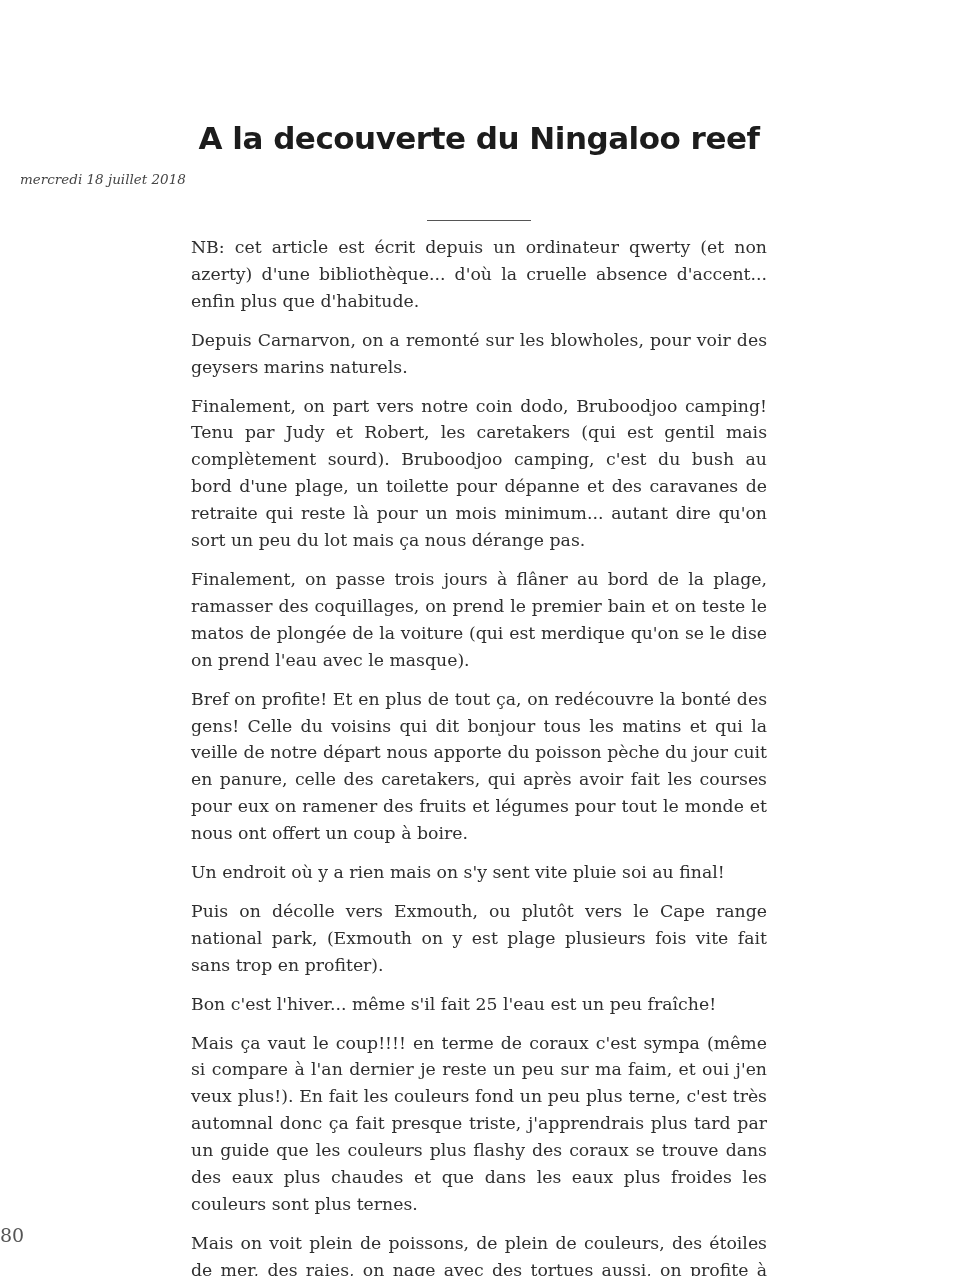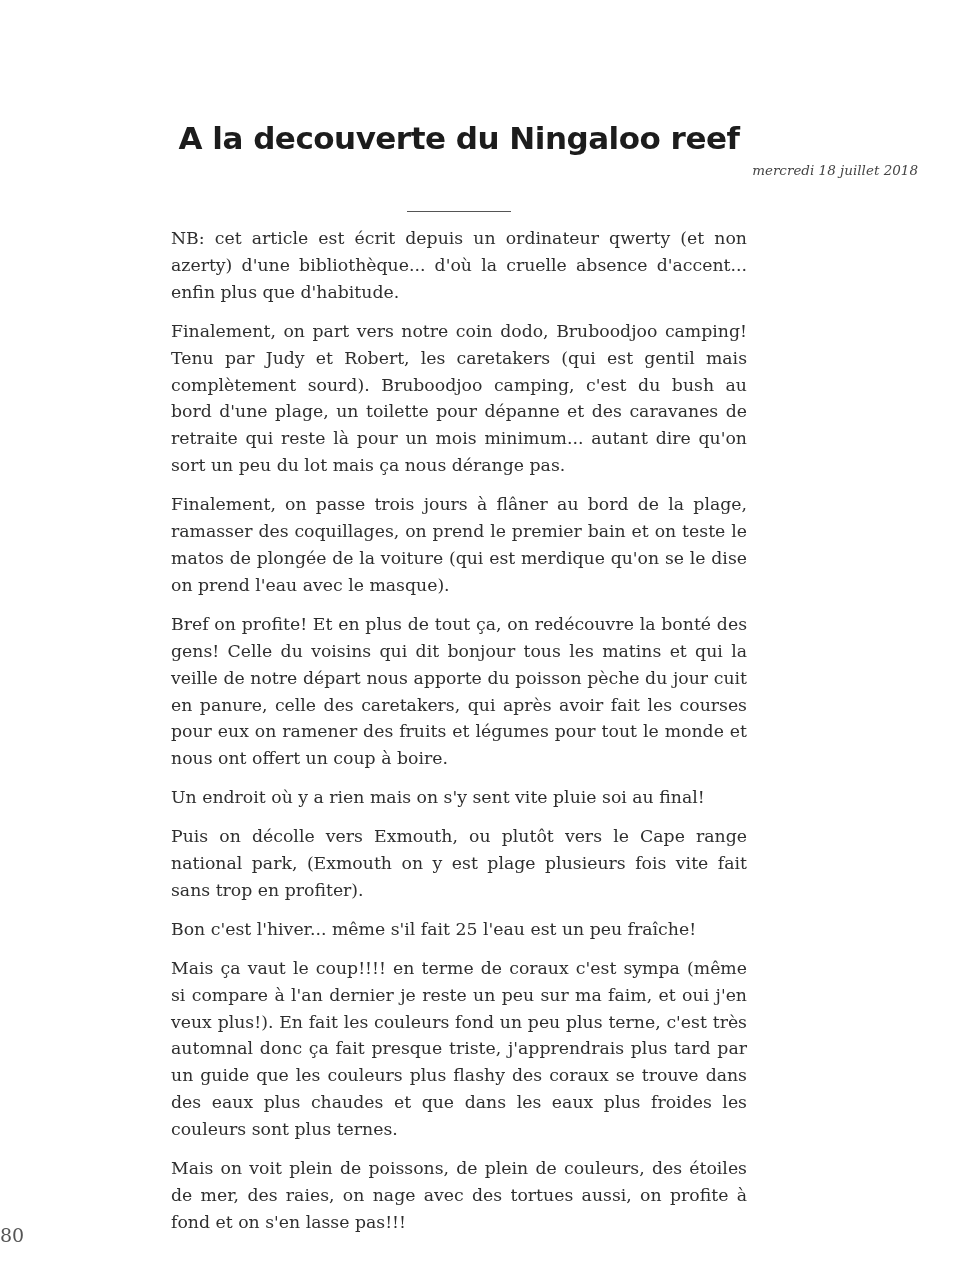--- a/index.html
+++ b/index.html
@@ -8,34 +8,35 @@
     background: #ffffff;
   }
   .page {
     position: relative;
     width: 918px;
     height: 1276px;
     background: #ffffff;
     overflow: hidden;
     font-family: "DejaVu Serif", "Liberation Serif", serif;
     color: #333333;
+    padding-left: 20px;
   }
   .title {
     margin: 0;
     padding-top: 120px;
     text-align: center;
     font-family: "DejaVu Sans", "Liberation Sans", sans-serif;
     font-weight: 700;
     font-size: 31px;
     letter-spacing: -0.5px;
     color: #1c1c1c;
   }
   .date {
-    margin-top: 6px;
-    text-align: right;
+    margin-top: 15px;
+    text-align: left;
     font-style: italic;
     font-size: 13.5px;
     color: #454545;
   }
   .separator {
     width: 104px;
     margin: 33px auto 0 auto;
     border: none;
     border-bottom: 1.2px solid #555555;
   }
@@ -61,20 +62,21 @@
 </style>
 </head>
 <body>
 
 <div class="page">
   <h1 class="title">A la decouverte du Ningaloo reef</h1>
   <div class="date">mercredi 18 juillet 2018</div>
   <div class="separator"></div>
   <div class="content">
       <p>NB: cet article est écrit depuis un ordinateur qwerty (et non azerty) d'une bibliothèque... d'où la cruelle absence d'accent... enfin plus que d'habitude.</p>
+      <p>Depuis Carnarvon, on a remonté sur les blowholes, pour voir des geysers marins naturels.</p>
       <p>Finalement, on part vers notre coin dodo, Bruboodjoo camping! Tenu par Judy et Robert, les caretakers (qui est gentil mais complètement sourd). Bruboodjoo camping, c'est du bush au bord d'une plage, un toilette pour dépanne et des caravanes de retraite qui reste là pour un mois minimum... autant dire qu'on sort un peu du lot mais ça nous dérange pas.</p>
       <p>Finalement, on passe trois jours à flâner au bord de la plage, ramasser des coquillages, on prend le premier bain et on teste le matos de plongée de la voiture (qui est merdique qu'on se le dise on prend l'eau avec le masque).</p>
       <p>Bref on profite! Et en plus de tout ça, on redécouvre la bonté des gens! Celle du voisins qui dit bonjour tous les matins et qui la veille de notre départ nous apporte du poisson pèche du jour cuit en panure, celle des caretakers, qui après avoir fait les courses pour eux on ramener des fruits et légumes pour tout le monde et nous ont offert un coup à boire.</p>
       <p>Un endroit où y a rien mais on s'y sent vite pluie soi au final!</p>
       <p>Puis on décolle vers Exmouth, ou plutôt vers le Cape range national park, (Exmouth on y est plage plusieurs fois vite fait sans trop en profiter).</p>
       <p>Bon c'est l'hiver... même s'il fait 25 l'eau est un peu fraîche!</p>
       <p>Mais ça vaut le coup!!!! en terme de coraux c'est sympa (même si compare à l'an dernier je reste un peu sur ma faim, et oui j'en veux plus!). En fait les couleurs fond un peu plus terne, c'est très automnal donc ça fait presque triste, j'apprendrais plus tard par un guide que les couleurs plus flashy des coraux se trouve dans des eaux plus chaudes et que dans les eaux plus froides les couleurs sont plus ternes.</p>
       <p>Mais on voit plein de poissons, de plein de couleurs, des étoiles de mer, des raies, on nage avec des tortues aussi, on profite à fond et on s'en lasse pas!!!</p>
     </div>
   <div class="page-number">80</div>

